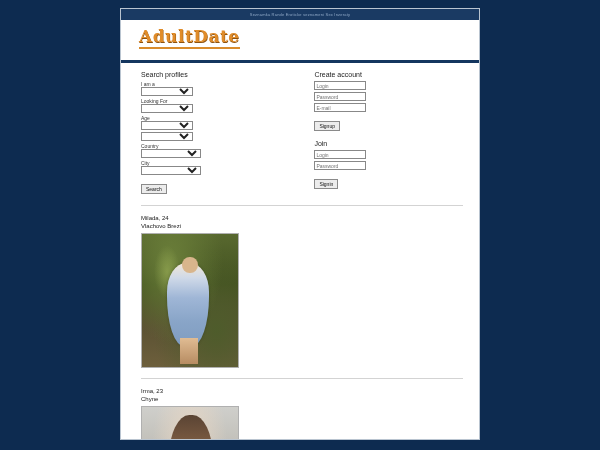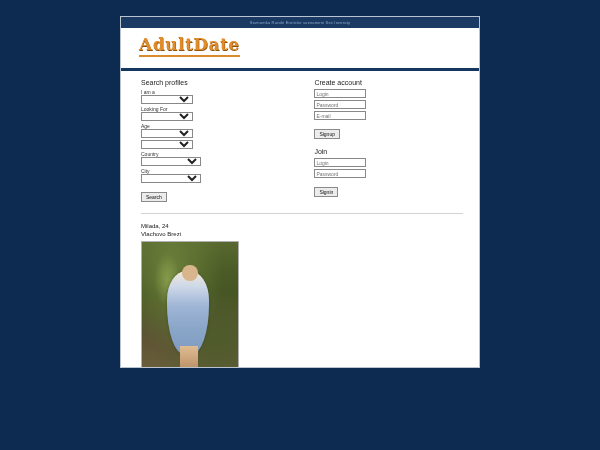--- a/index.html
+++ b/index.html
@@ -17,26 +17,25 @@
     position: relative;
     width: 600px;
     height: 450px;
     background: #0d2b50;
   }
   .browser-frame {
     position: absolute;
     left: 120px;
     top: 8px;
     width: 360px;
-    height: 352px;
+    height: 432px;
     background: #ffffff;
     border: 1px solid #b9c4d0;
     box-sizing: border-box;
     overflow: hidden;
-    margin-top: 8px;
   }
   .page-top-strip {
     height: 11px;
     background: #1a3a63;
     color: #8fa8c6;
     font-size: 4px;
     text-align: center;
     line-height: 11px;
     letter-spacing: 0.2px;
     overflow: hidden;

